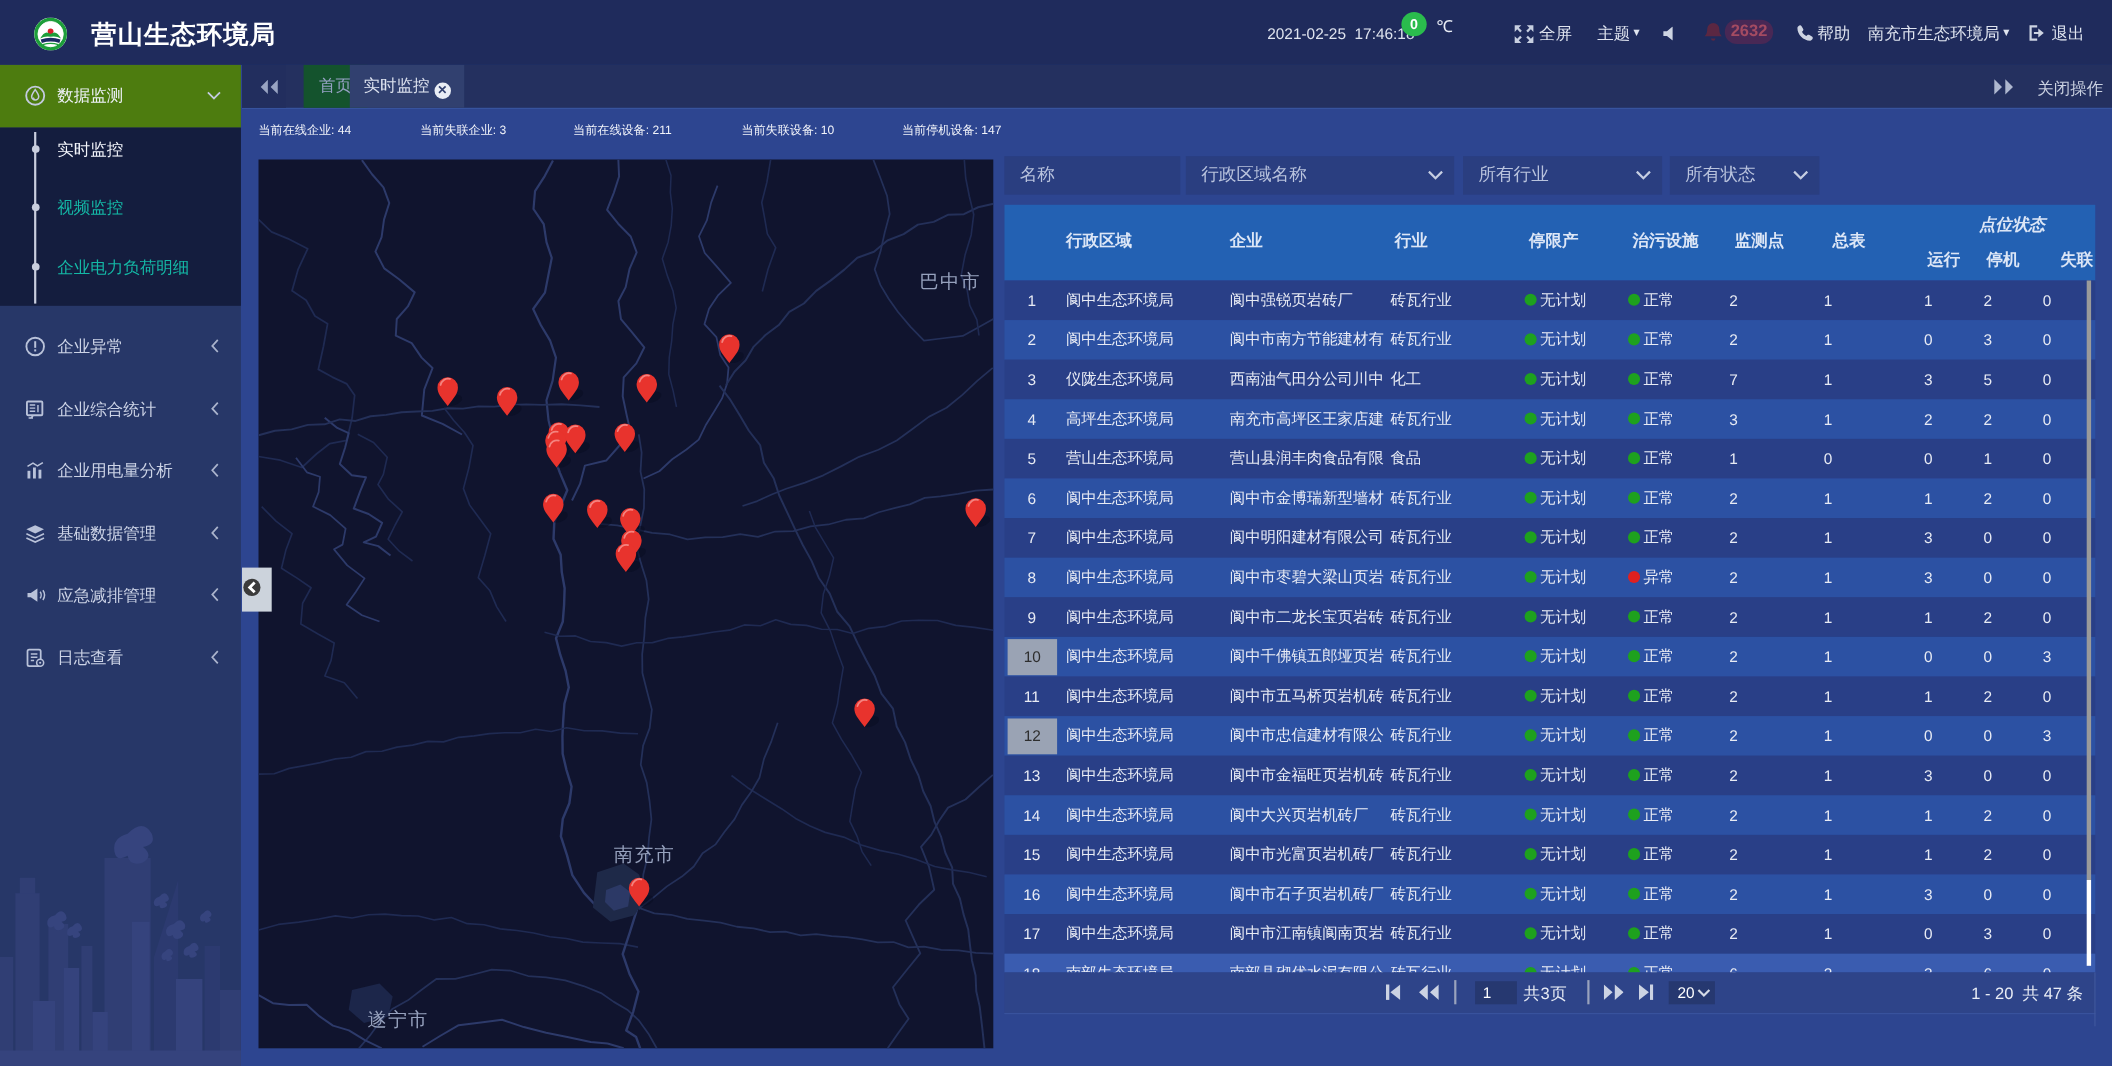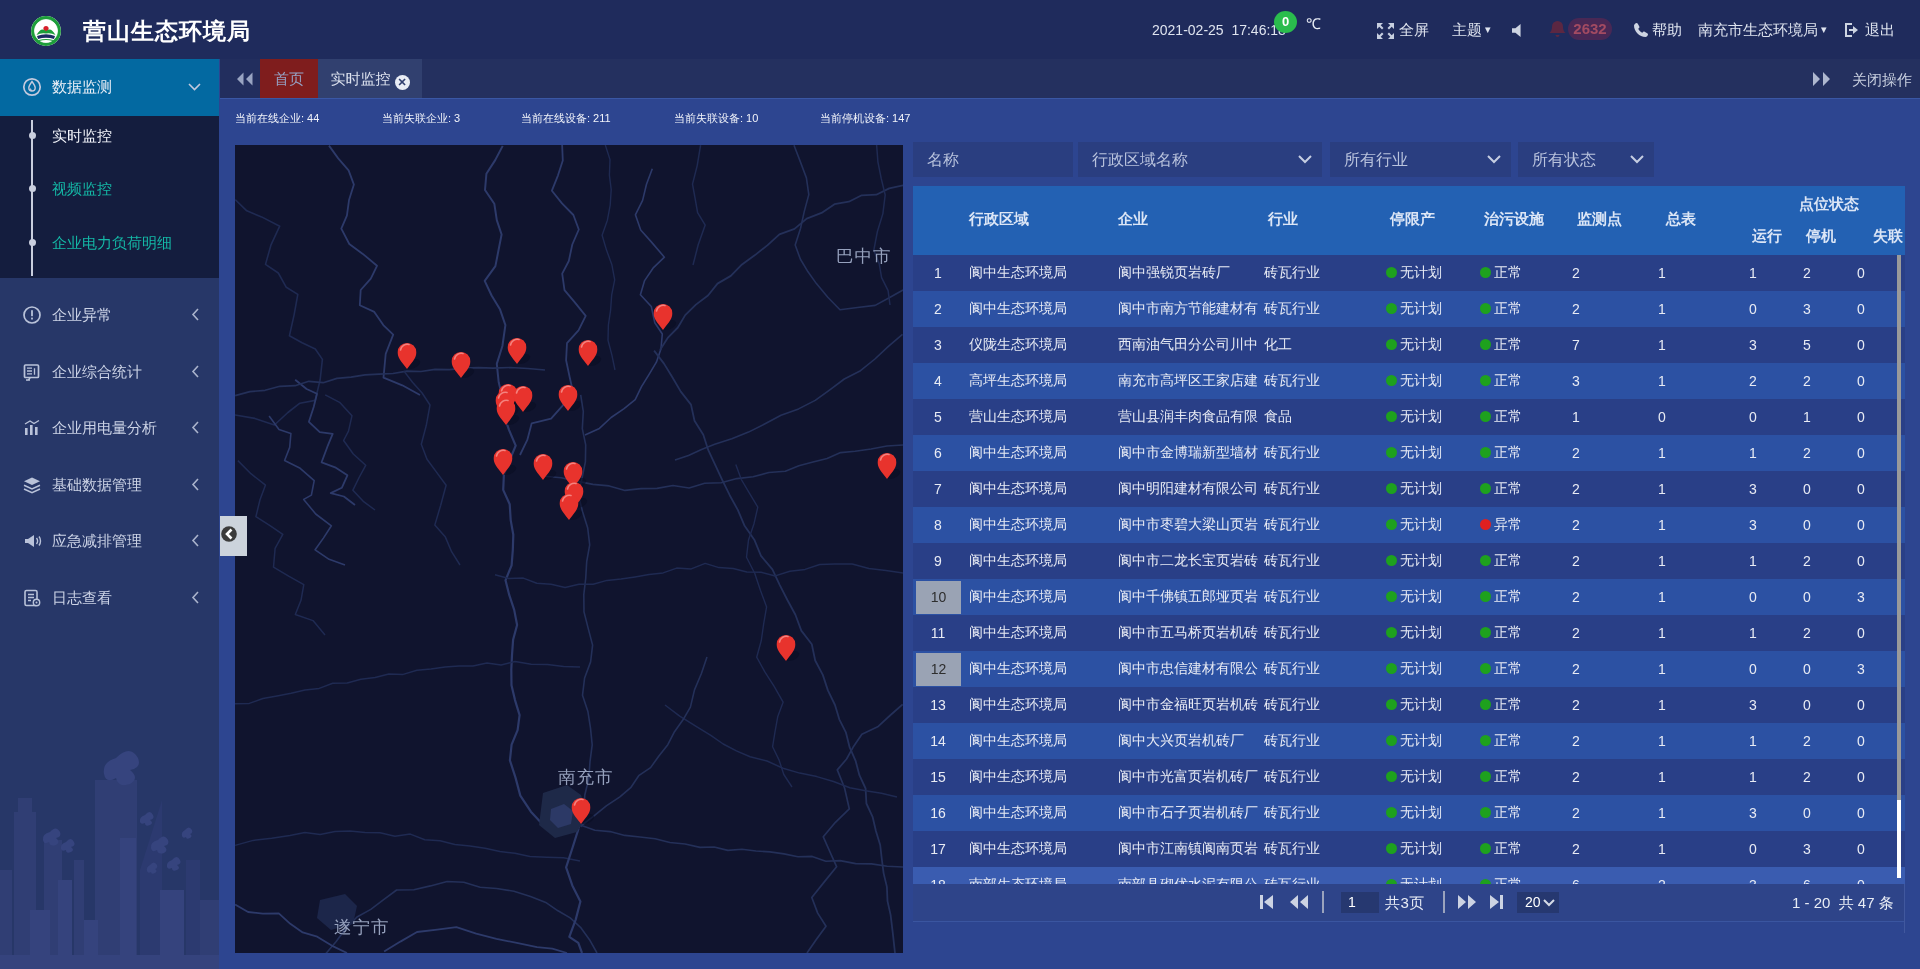--- a/index.html
+++ b/index.html
@@ -6,21 +6,21 @@
 .abs{position:absolute;}
 
 #hdr{left:0;top:0;width:1920px;height:59px;background:#1f2b5c;}
 #title{left:83px;top:16px;font-size:23px;font-weight:bold;color:#fff;letter-spacing:1px;}
 #dt{left:1152px;top:22px;font-size:14px;color:#dfe4ef;}
 #tbadge{left:1274px;top:11px;width:23px;height:22px;border-radius:50%;background:#2abc4d;color:#fff;font-size:13px;font-weight:bold;text-align:center;line-height:22px;}
 #celс{left:1306px;top:13px;font-size:15px;color:#e8ecf5;}
 .hitem{top:21px;font-size:15px;color:#dfe4ef;}
 
 #side{left:0;top:59px;width:219px;height:910px;background:#273768;}
-#mi0{left:0;top:59px;width:219px;height:57px;background:#0369a1;}
+#mi0{left:0;top:59px;width:219px;height:57px;background:#4d7c0f;}
 #sub{left:0;top:116px;width:219px;height:162px;background:#141d3e;}
 #subline{left:31px;top:120px;width:2px;height:156px;background:#c9cede;}
 .sdot{width:7px;height:7px;border-radius:50%;background:#c9cede;left:29px;}
 .subtxt{left:52px;font-size:15px;color:#14b8a6;}
 .mitem{left:0;width:219px;height:57px;}
 .mtxt{left:52px;top:19px;font-size:15px;color:#ccd3e6;}
 .micon{left:22px;top:18px;width:20px;height:20px;}
 
 #tabbar{left:220px;top:59px;width:1700px;height:39px;background:#24305f;border-bottom:1px solid #3a57a5;}
 .tab{top:59px;height:39px;font-size:15px;line-height:39px;text-align:center;}
@@ -225,21 +225,21 @@
     <svg class="abs" style="left:191px;top:21px;" width="8" height="13" viewBox="0 0 8 13">
       <path d="M7 1L2 6.5 7 12" stroke="#aab3cc" stroke-width="1.6" fill="none"></path>
     </svg>
   </div>
 
 <div class="abs" id="tabbar"></div>
 <div class="abs" style="left:220px;top:59px;width:40px;height:39px;background:#222e5e;"></div>
 <svg class="abs" style="left:235px;top:72px;" width="19" height="14" viewBox="0 0 19 14">
     <path d="M8.5 0.5L2 7l6.5 6.5zM17.5 0.5L11 7l6.5 6.5z" fill="#99a4c2"></path>
   </svg>
-<div class="abs tab" style="left:260px;width:58px;background:#7f1d1d;color:#96a2c4;">首页</div>
+<div class="abs tab" style="left:276px;width:58px;background:#14532d;color:#96a2c4;">首页</div>
 <div class="abs tab" style="left:318px;width:104px;background:#31406f;color:#dde2ef;">实时监控 <span style="display:inline-block;width:15px;height:15px;border-radius:50%;background:#e9edf5;color:#31406f;font-size:11px;line-height:15px;vertical-align:-2px;font-weight:bold;">✕</span></div>
 <svg class="abs" style="left:1811px;top:71px;" width="22" height="16" viewBox="0 0 22 16">
     <path d="M2 1l7 7-7 7zM12 1l7 7-7 7z" fill="#aeb7cf"></path>
   </svg>
 <div class="abs" style="left:1852px;top:71px;font-size:15px;color:#c9d0e0;">关闭操作</div>
 
 <div class="abs stat" style="left:235px;">当前在线企业: 44</div>
 <div class="abs stat" style="left:382px;">当前失联企业: 3</div>
 <div class="abs stat" style="left:521px;">当前在线设备: 211</div>
 <div class="abs stat" style="left:674px;">当前失联设备: 10</div>
@@ -331,21 +331,21 @@
 
 <div class="abs" id="tblwrap">
 <div class="abs" id="thead">
 <span class="abs" style="left:56px;top:24px;">行政区域</span>
 <span class="abs" style="left:205px;top:24px;">企业</span>
 <span class="abs" style="left:355px;top:24px;">行业</span>
 <span class="abs" style="left:477px;top:24px;">停限产</span>
 <span class="abs" style="left:571px;top:24px;">治污设施</span>
 <span class="abs" style="left:664px;top:24px;">监测点</span>
 <span class="abs" style="left:753px;top:24px;">总表</span>
-<span class="abs" style="left:886px;top:9px;">点位状态</span>
+<span class="abs" style="left:886px;top:9px;font-style:italic;">点位状态</span>
 <span class="abs" style="left:839px;top:41px;">运行</span>
 <span class="abs" style="left:893px;top:41px;">停机</span>
 <span class="abs" style="left:960px;top:41px;">失联</span>
 </div>
 <div class="abs" id="rows">
 <div class="r odd">
         <span>1</span>
         <span>阆中生态环境局</span>
         <span>阆中强锐页岩砖厂</span>
         <span>砖瓦行业</span>

